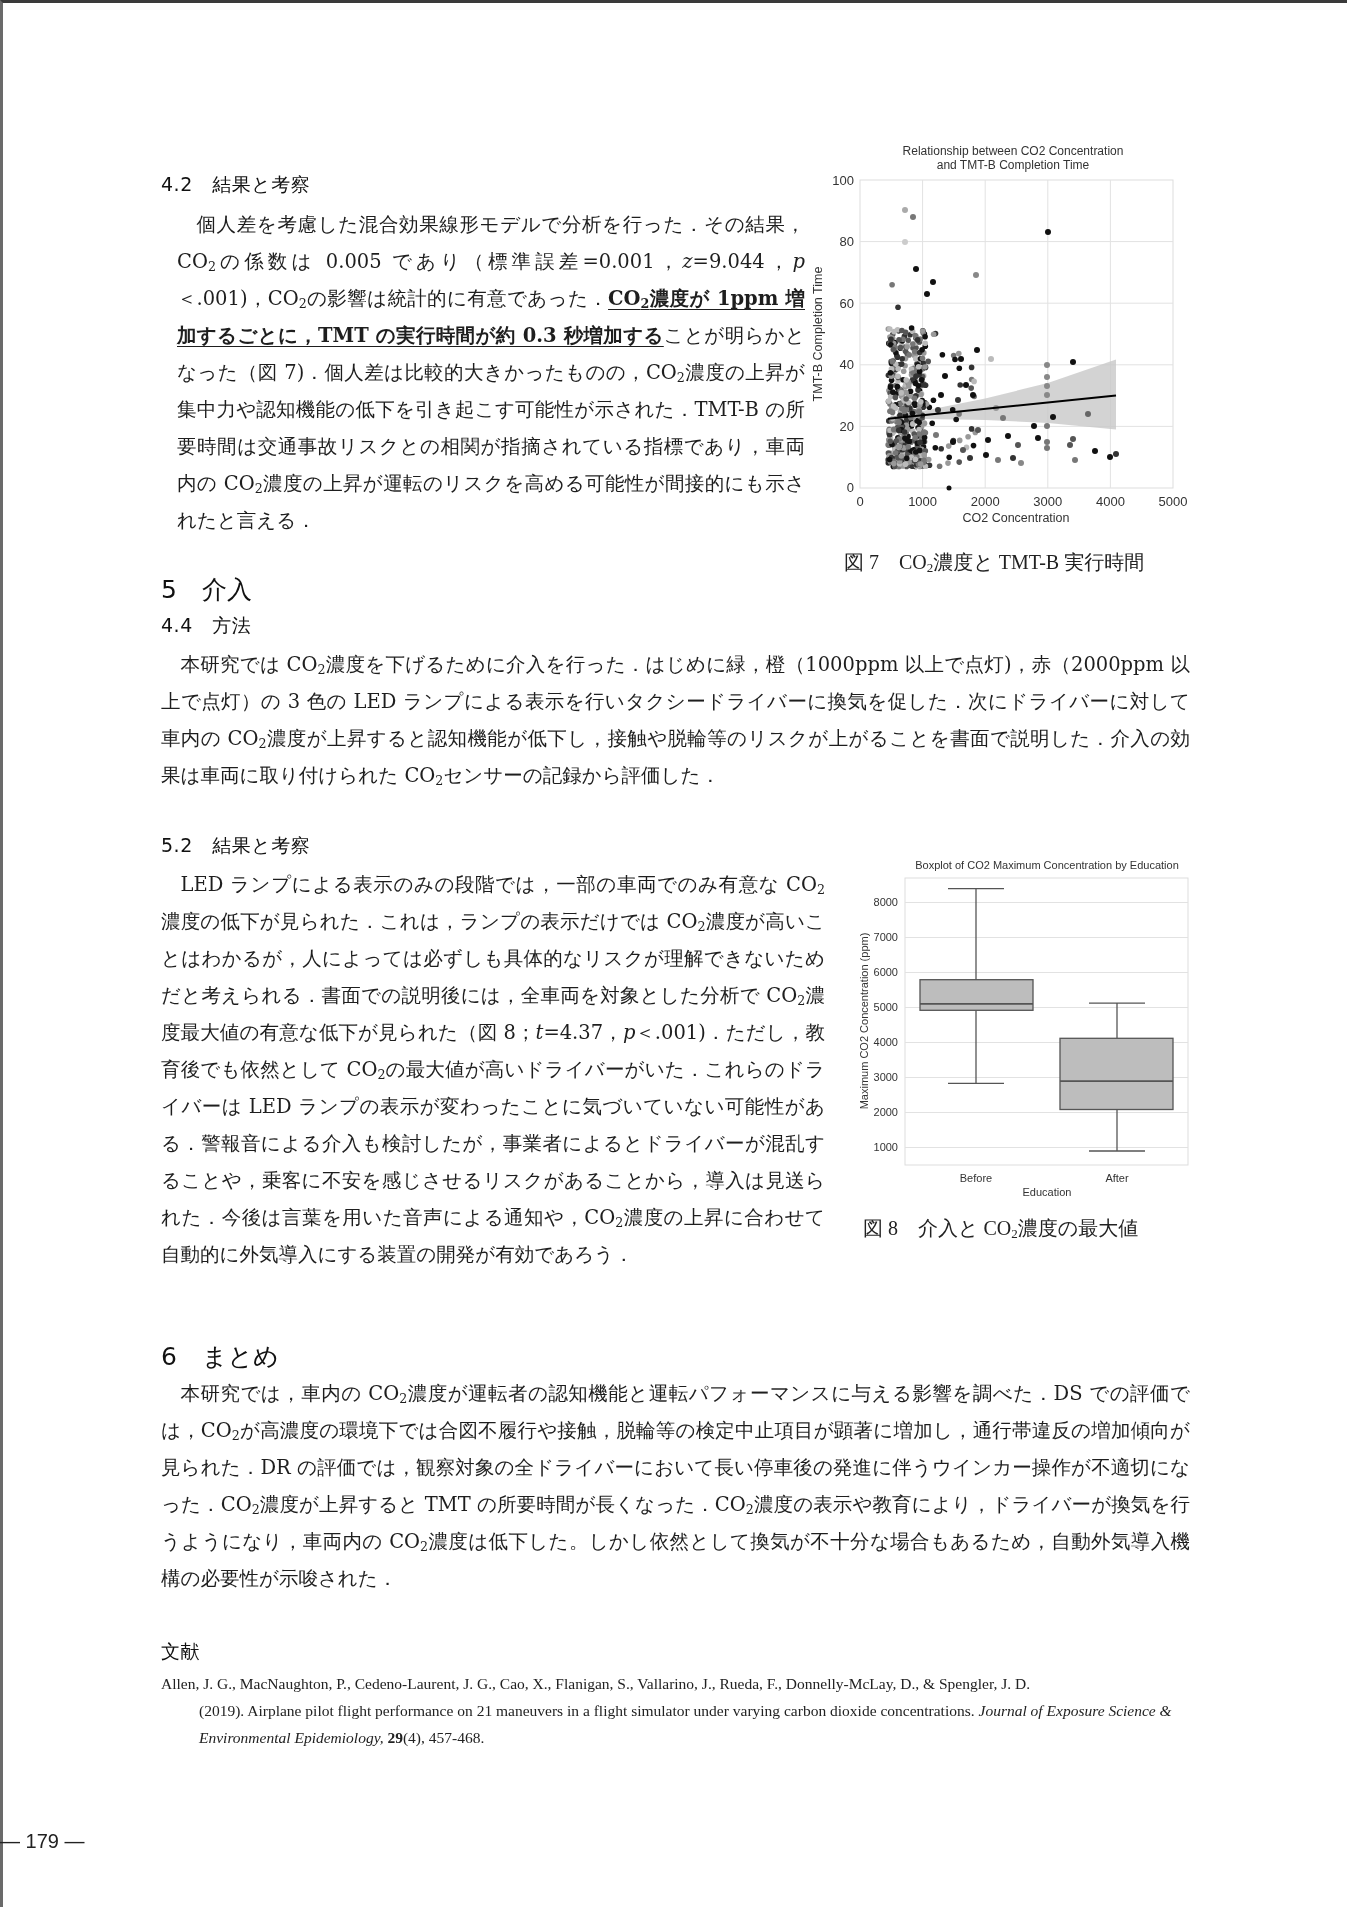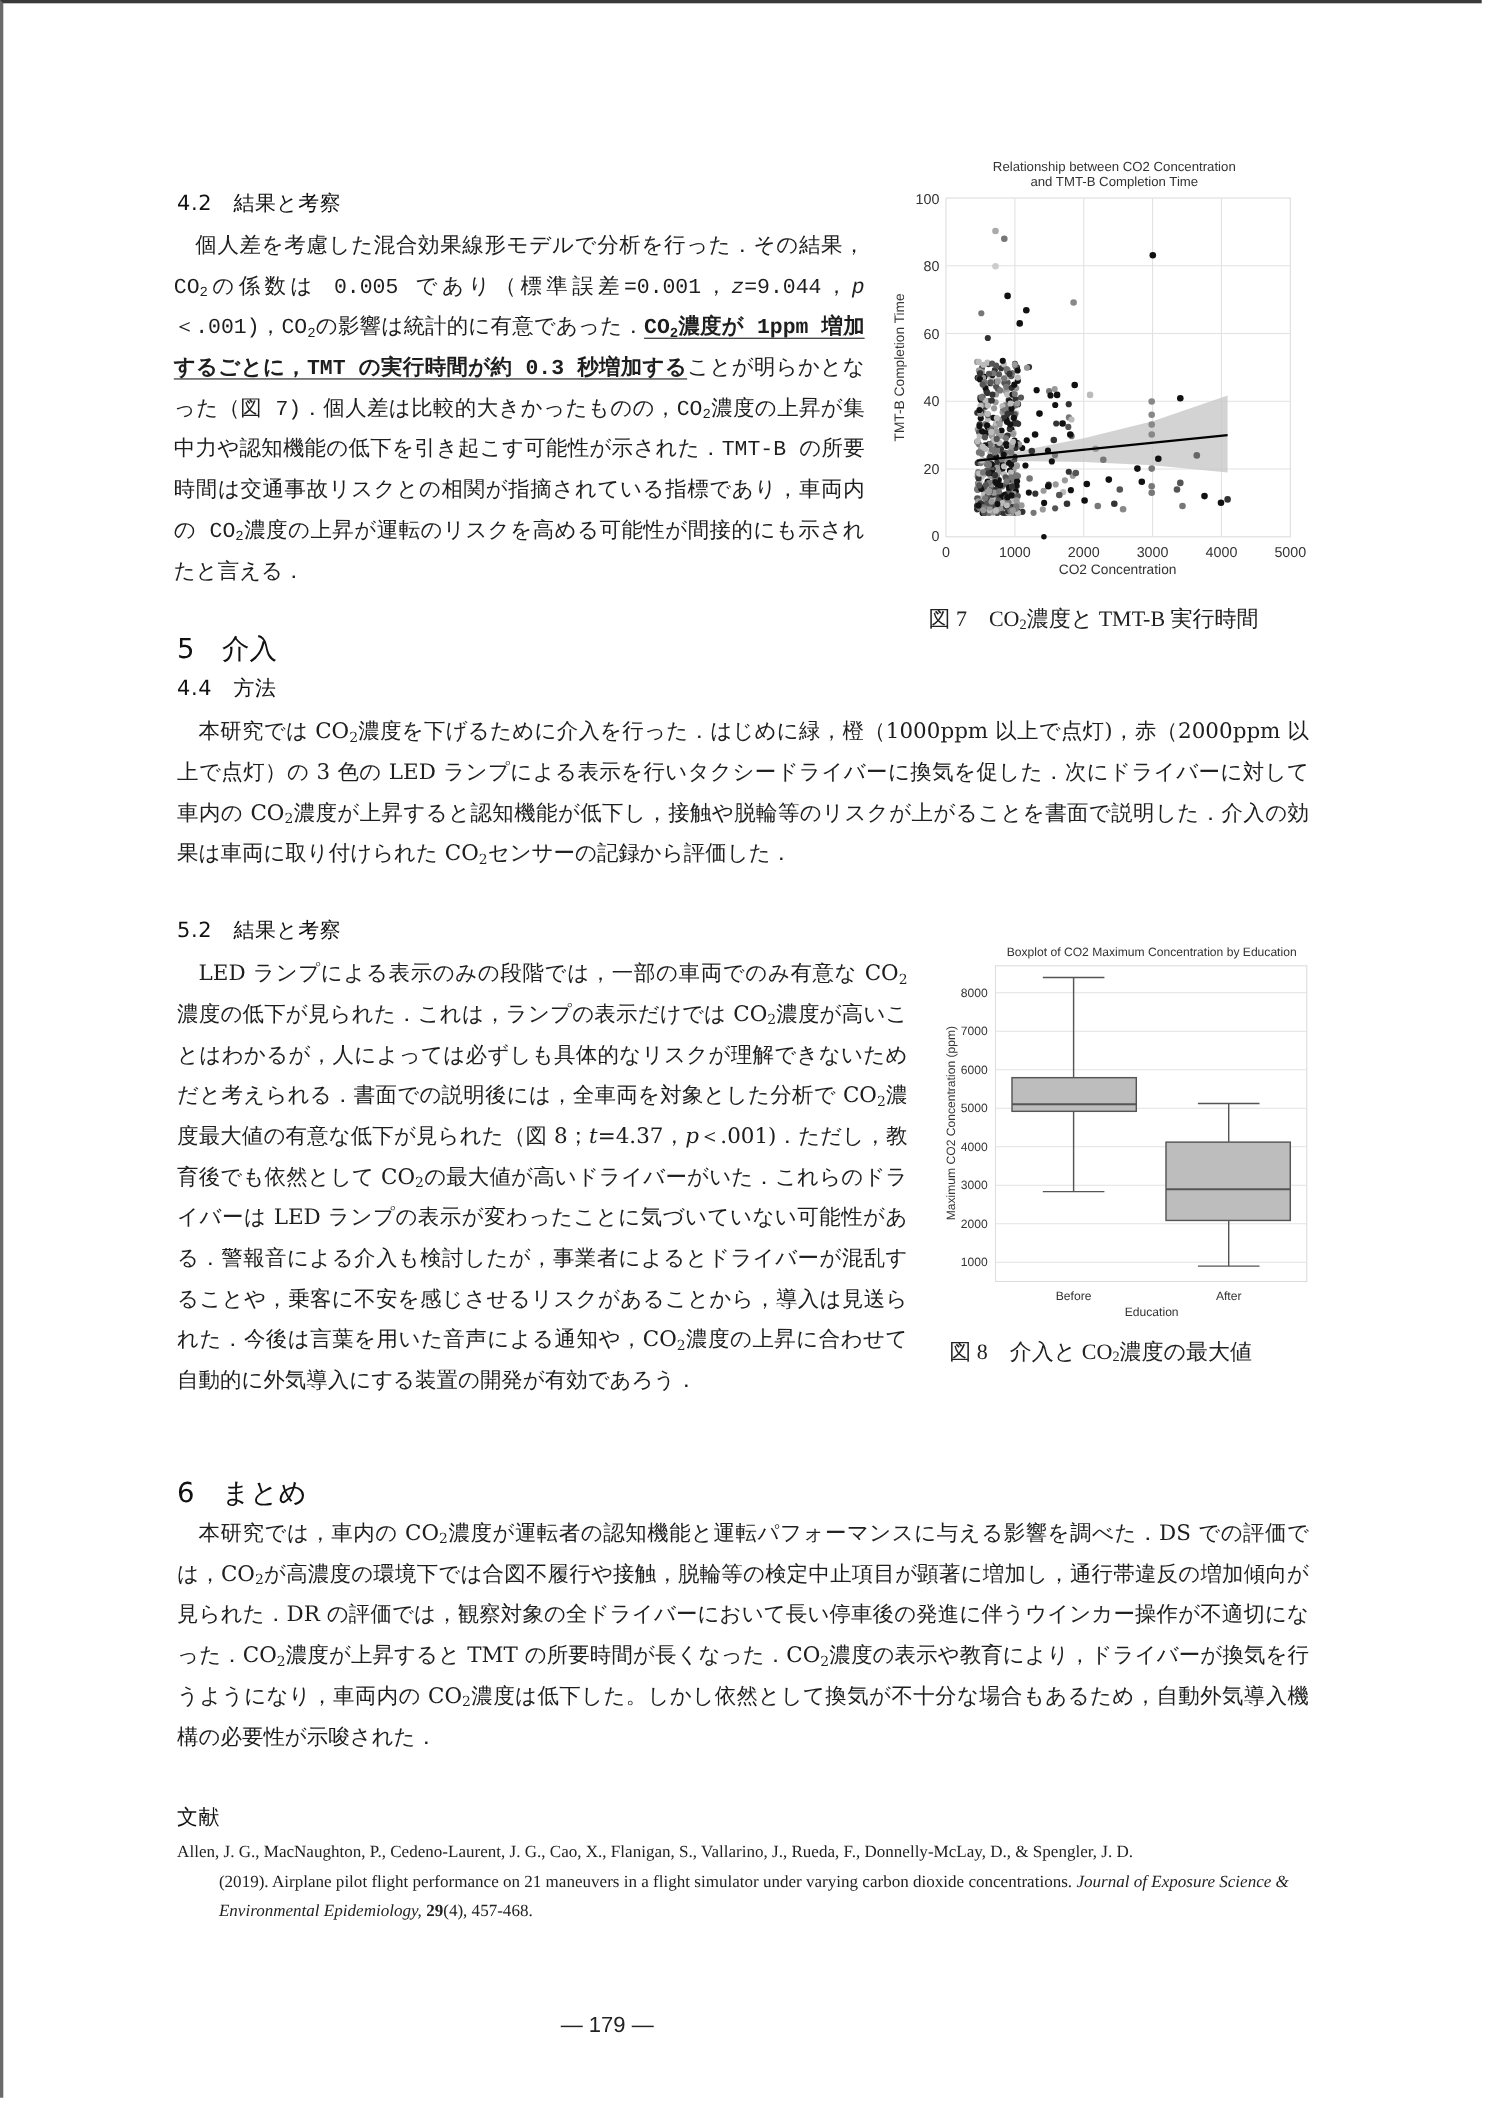--- a/index.html
+++ b/index.html
@@ -35,21 +35,21 @@
   .ref .hang { padding-left: 38px; }
   .pageno { font-family: "Liberation Sans", "DejaVu Sans", sans-serif; font-size: 20px; color: #222; }
   svg text { font-family: "Liberation Sans", "DejaVu Sans", sans-serif; }
 </style>
 </head>
 <body>
 
 <div class="frame"></div>
 
 <div class="abs h3" style="left:161px; top:172px;">4.2　結果と考察</div>
-<div class="abs para" style="left:158px; top:206px; width:628px;font-family:Liberation Mono, monospace;">
+<div class="abs para" style="left:177px; top:206px; width:628px;">
   <span>個人差を考慮した混合効果線形モデルで分析を行った．その結果，CO</span><sub>2</sub><span>の係数は 0.005 であり（標準誤差=0.001，</span><i>z</i><span>=9.044，</span><i>p</i><span>＜.001)，CO</span><sub>2</sub><span>の影響は統計的に有意であった．</span><span class="emph"><span>CO</span><sub>2</sub><span>濃度が 1ppm 増加するごとに，TMT の実行時間が約 0.3 秒増加する</span></span><span>ことが明らかとなった（図 7)．個人差は比較的大きかったものの，CO</span><sub>2</sub><span>濃度の上昇が集中力や認知機能の低下を引き起こす可能性が示された．TMT-B の所要時間は交通事故リスクとの相関が指摘されている指標であり，車両内の CO</span><sub>2</sub><span>濃度の上昇が運転のリスクを高める可能性が間接的にも示されたと言える．</span>
 </div>
 
 <div class="abs" style="left:808px; top:140px; width:390px; height:390px;">
   <svg width="390" height="390" viewBox="0 0 390 390">
     <text x="205" y="15" font-size="12" text-anchor="middle" fill="#333">Relationship between CO2 Concentration</text>
     <text x="205" y="29" font-size="12" text-anchor="middle" fill="#333">and TMT-B Completion Time</text>
 
     <rect x="52" y="40" width="313" height="308" fill="#fff" stroke="#ddd"></rect>
     <g stroke="#e2e2e2" stroke-width="1">
@@ -732,13 +732,13 @@
 <div class="abs para" style="left:161px; top:1375px; width:1029px;">
   <span>本研究では，車内の CO</span><sub>2</sub><span>濃度が運転者の認知機能と運転パフォーマンスに与える影響を調べた．DS での評価では，CO</span><sub>2</sub><span>が高濃度の環境下では合図不履行や接触，脱輪等の検定中止項目が顕著に増加し，通行帯違反の増加傾向が見られた．DR の評価では，観察対象の全ドライバーにおいて長い停車後の発進に伴うウインカー操作が不適切になった．CO</span><sub>2</sub><span>濃度が上昇すると TMT の所要時間が長くなった．CO</span><sub>2</sub><span>濃度の表示や教育により，ドライバーが換気を行うようになり，車両内の CO</span><sub>2</sub><span>濃度は低下した。しかし依然として換気が不十分な場合もあるため，自動外気導入機構の必要性が示唆された．</span>
 </div>
 
 <div class="abs h3" style="left:161px; top:1639px;">文献</div>
 <div class="abs ref" style="left:161px; top:1670px; width:1033px;">
   <div>Allen, J. G., MacNaughton, P., Cedeno-Laurent, J. G., Cao, X., Flanigan, S., Vallarino, J., Rueda, F., Donnelly-McLay, D., &amp; Spengler, J. D.</div>
   <div class="hang"><span>(2019). Airplane pilot flight performance on 21 maneuvers in a flight simulator under varying carbon dioxide concentrations. </span><i>Journal of Exposure Science &amp; Environmental Epidemiology,</i><b> 29</b><span>(4), 457-468.</span></div>
 </div>
 
-<div class="abs pageno" style="left:0; width:1104px; top:1830px; text-align:center;">— 179 —</div>
+<div class="abs pageno" style="left:0; width:1104px; top:1830px; text-align:left;">— 179 —</div>
 
 </body></html>

